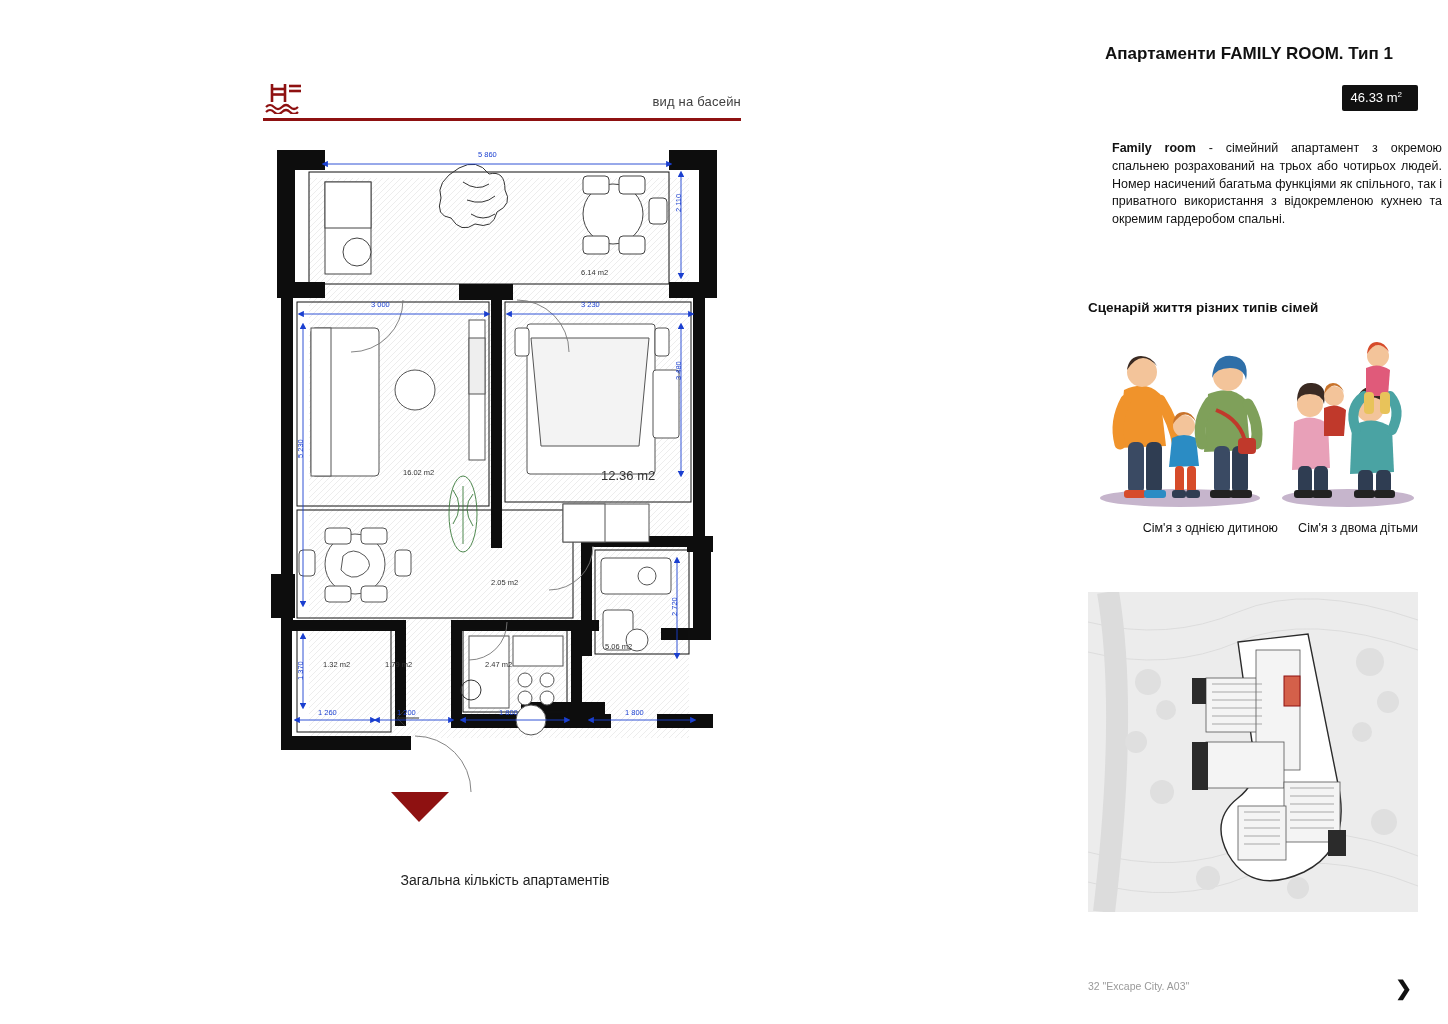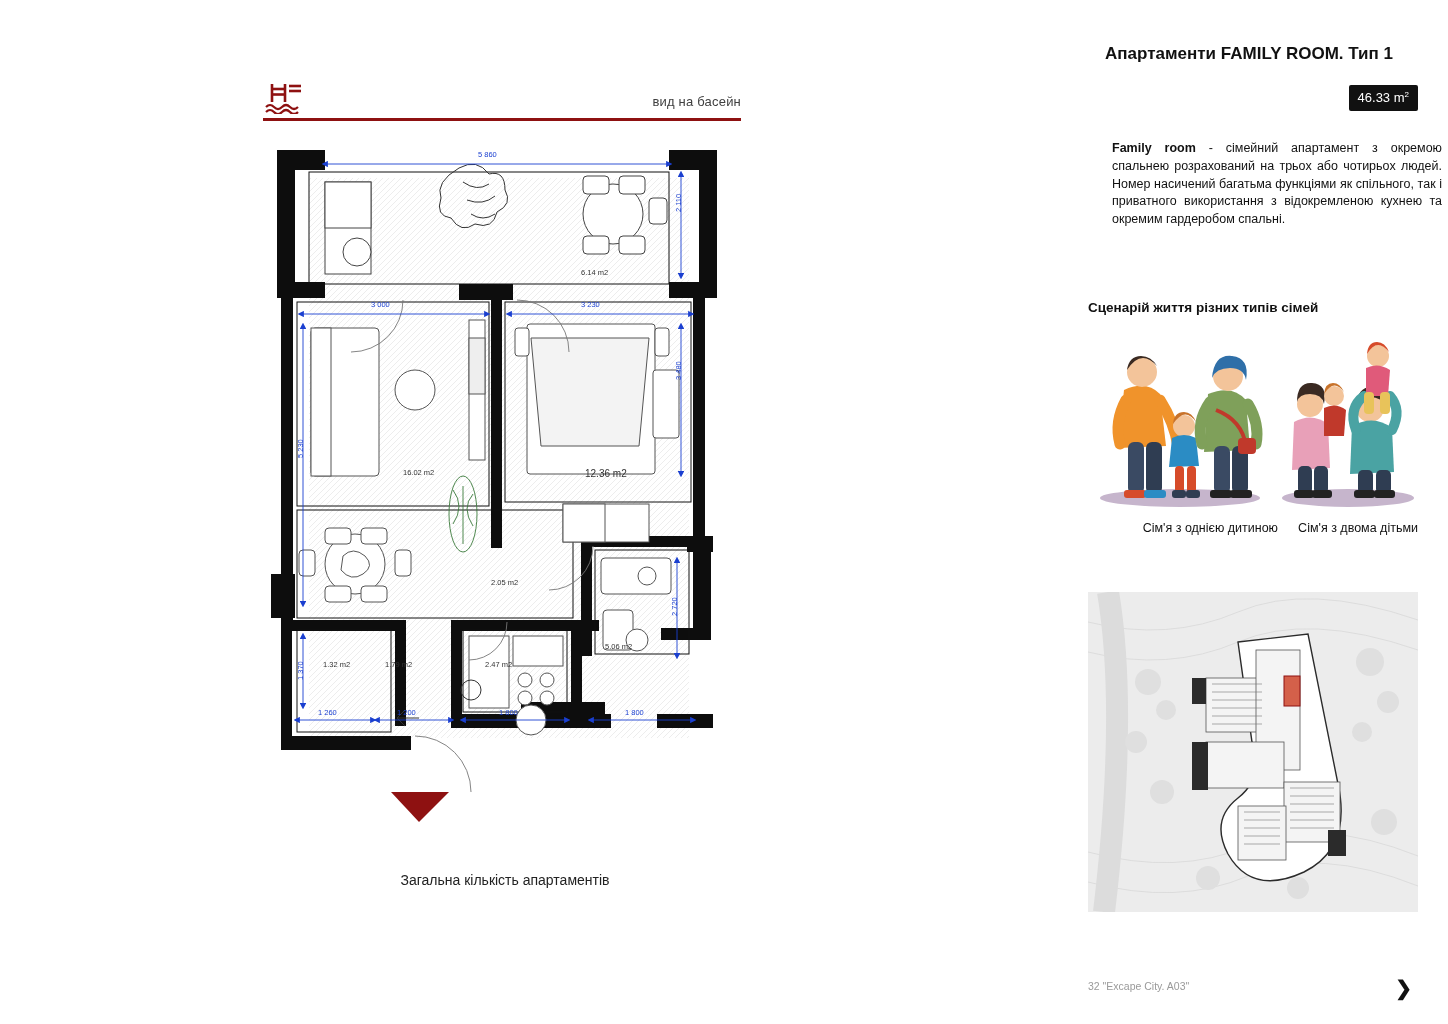--- a/index.html
+++ b/index.html
@@ -41,21 +41,21 @@
   
   .right{position:absolute;left:1088px;top:0;width:330px;height:1024px;}
 
   .title{
     position:absolute;left:-8px;top:44px;width:338px;
     text-align:center;font-size:17px;font-weight:bold;color:#111;
   }
   .area-badge{
     position:absolute;right:0;top:85px;
     background:#111;color:#fff;font-size:13px;
-    padding:5px 9px 6px 9px;border-radius:2px;
+    padding:5px 16px 6px 9px;border-radius:2px;
   }
   .area-badge sup{font-size:8px;vertical-align:super;}
 
   .desc{
     position:absolute;left:0;top:140px;width:330px;
     font-size:12.5px;line-height:1.42;color:#111;text-align:justify;margin-left:24px;
   }
   .desc b{font-weight:bold;}
 
   .scenario-title{
@@ -299,21 +299,21 @@
       <div style="position:absolute;left:33px;top:316px;font-size:7.5px;color:#1a3fd0;transform:rotate(-90deg);transform-origin:left top;">5 230</div>
       <div style="position:absolute;left:407px;top:474px;font-size:7.5px;color:#1a3fd0;transform:rotate(-90deg);transform-origin:left top;">2 720</div>
       <div style="position:absolute;left:33px;top:538px;font-size:7.5px;color:#1a3fd0;transform:rotate(-90deg);transform-origin:left top;">1 370</div>
       <div style="position:absolute;left:55px;top:566px;font-size:7.5px;color:#1a3fd0;">1 260</div>
       <div style="position:absolute;left:134px;top:566px;font-size:7.5px;color:#1a3fd0;">1 200</div>
       <div style="position:absolute;left:236px;top:566px;font-size:7.5px;color:#1a3fd0;">1 800</div>
       <div style="position:absolute;left:362px;top:566px;font-size:7.5px;color:#1a3fd0;">1 800</div>
 
       <div style="position:absolute;left:318px;top:126px;font-size:7.5px;color:#333;">6.14 m2</div>
       <div style="position:absolute;left:140px;top:326px;font-size:7.5px;color:#333;">16.02 m2</div>
-      <div style="position:absolute;left:322px;top:326px;font-size:10px;color:#333;text-align:right;">12.36 m2</div>
+      <div style="position:absolute;left:338px;top:326px;font-size:13px;color:#333;text-align:right;">12.36 m2</div>
       <div style="position:absolute;left:228px;top:436px;font-size:7.5px;color:#333;">2.05 m2</div>
       <div style="position:absolute;left:342px;top:500px;font-size:7.5px;color:#333;">5.06 m2</div>
       <div style="position:absolute;left:60px;top:518px;font-size:7.5px;color:#333;">1.32 m2</div>
       <div style="position:absolute;left:122px;top:518px;font-size:7.5px;color:#333;">1.79 m2</div>
       <div style="position:absolute;left:222px;top:518px;font-size:7.5px;color:#333;">2.47 m2</div>
     </div>
 
     <div class="plan-caption">
       <div class="l1">Загальна кількість апартаментів</div>
     </div>

